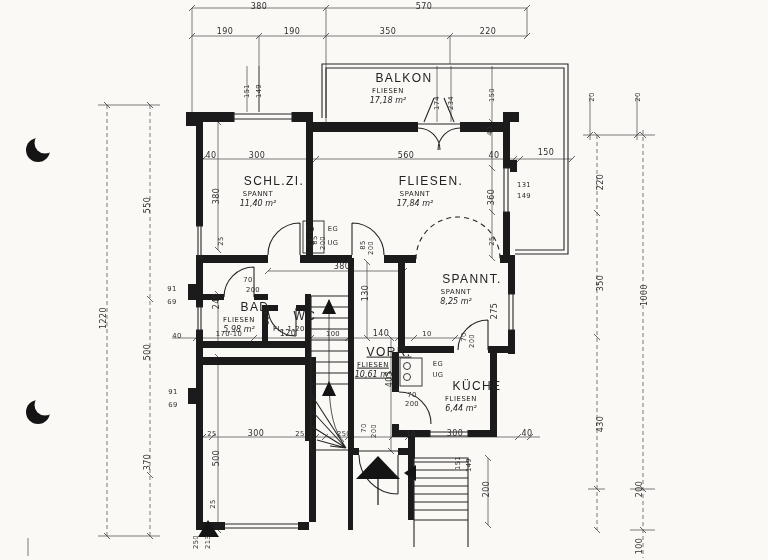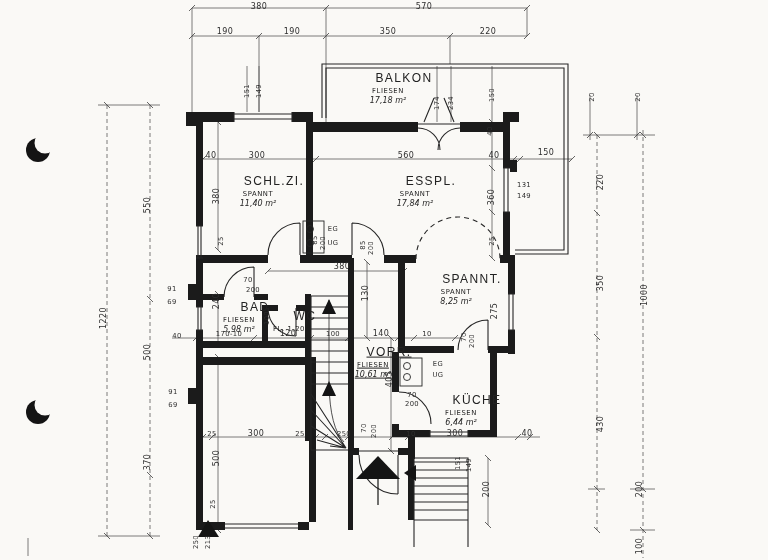--- a/index.html
+++ b/index.html
@@ -181,21 +181,21 @@
         <div class="nm">BALKON</div>
         <div class="sub">FLIESEN</div>
         <div class="ar">17,18 m²</div>
       </div>
       <div class="room" style="left: 258px; top: 191px;">
         <div class="nm">SCHL.ZI.</div>
         <div class="sub">SPANNT</div>
         <div class="ar">11,40 m²</div>
       </div>
       <div class="room" style="left: 415px; top: 191px;">
-        <div class="nm">ESSPL.</div>
+        <div class="nm">FLIESEN.</div>
         <div class="sub">SPANNT</div>
         <div class="ar">17,84 m²</div>
       </div>
       <div class="room" style="left: 456px; top: 289px;">
         <div class="nm">SPANNT.</div>
         <div class="sub">SPANNT</div>
         <div class="ar">8,25 m²</div>
       </div>
       <div class="room" style="left: 239px; top: 317px;">
         <div class="nm">BAD</div>
@@ -205,21 +205,21 @@
       <div class="room" style="left: 289px; top: 322px;">
         <div class="nm">WC</div>
         <div class="sub">FL. 1,20</div>
         <div class="ar"></div>
       </div>
       <div class="room" style="left: 373px; top: 362px; text-decoration: underline;">
         <div class="nm">VORR.</div>
         <div class="sub">FLIESEN</div>
         <div class="ar">10,61 m²</div>
       </div>
-      <div class="room" style="left: 461px; top: 410px;">
+      <div class="room" style="left: 461px; top: 396px;">
         <div class="nm">KÜCHE</div>
         <div class="sub">FLIESEN</div>
         <div class="ar">6,44 m²</div>
       </div>
     </div>
 
   <div class="labels">
 
   <div class="dim" style="left: 259px; top: 7px;">380</div>
       <div class="dim" style="left: 424px; top: 7px;">570</div>

